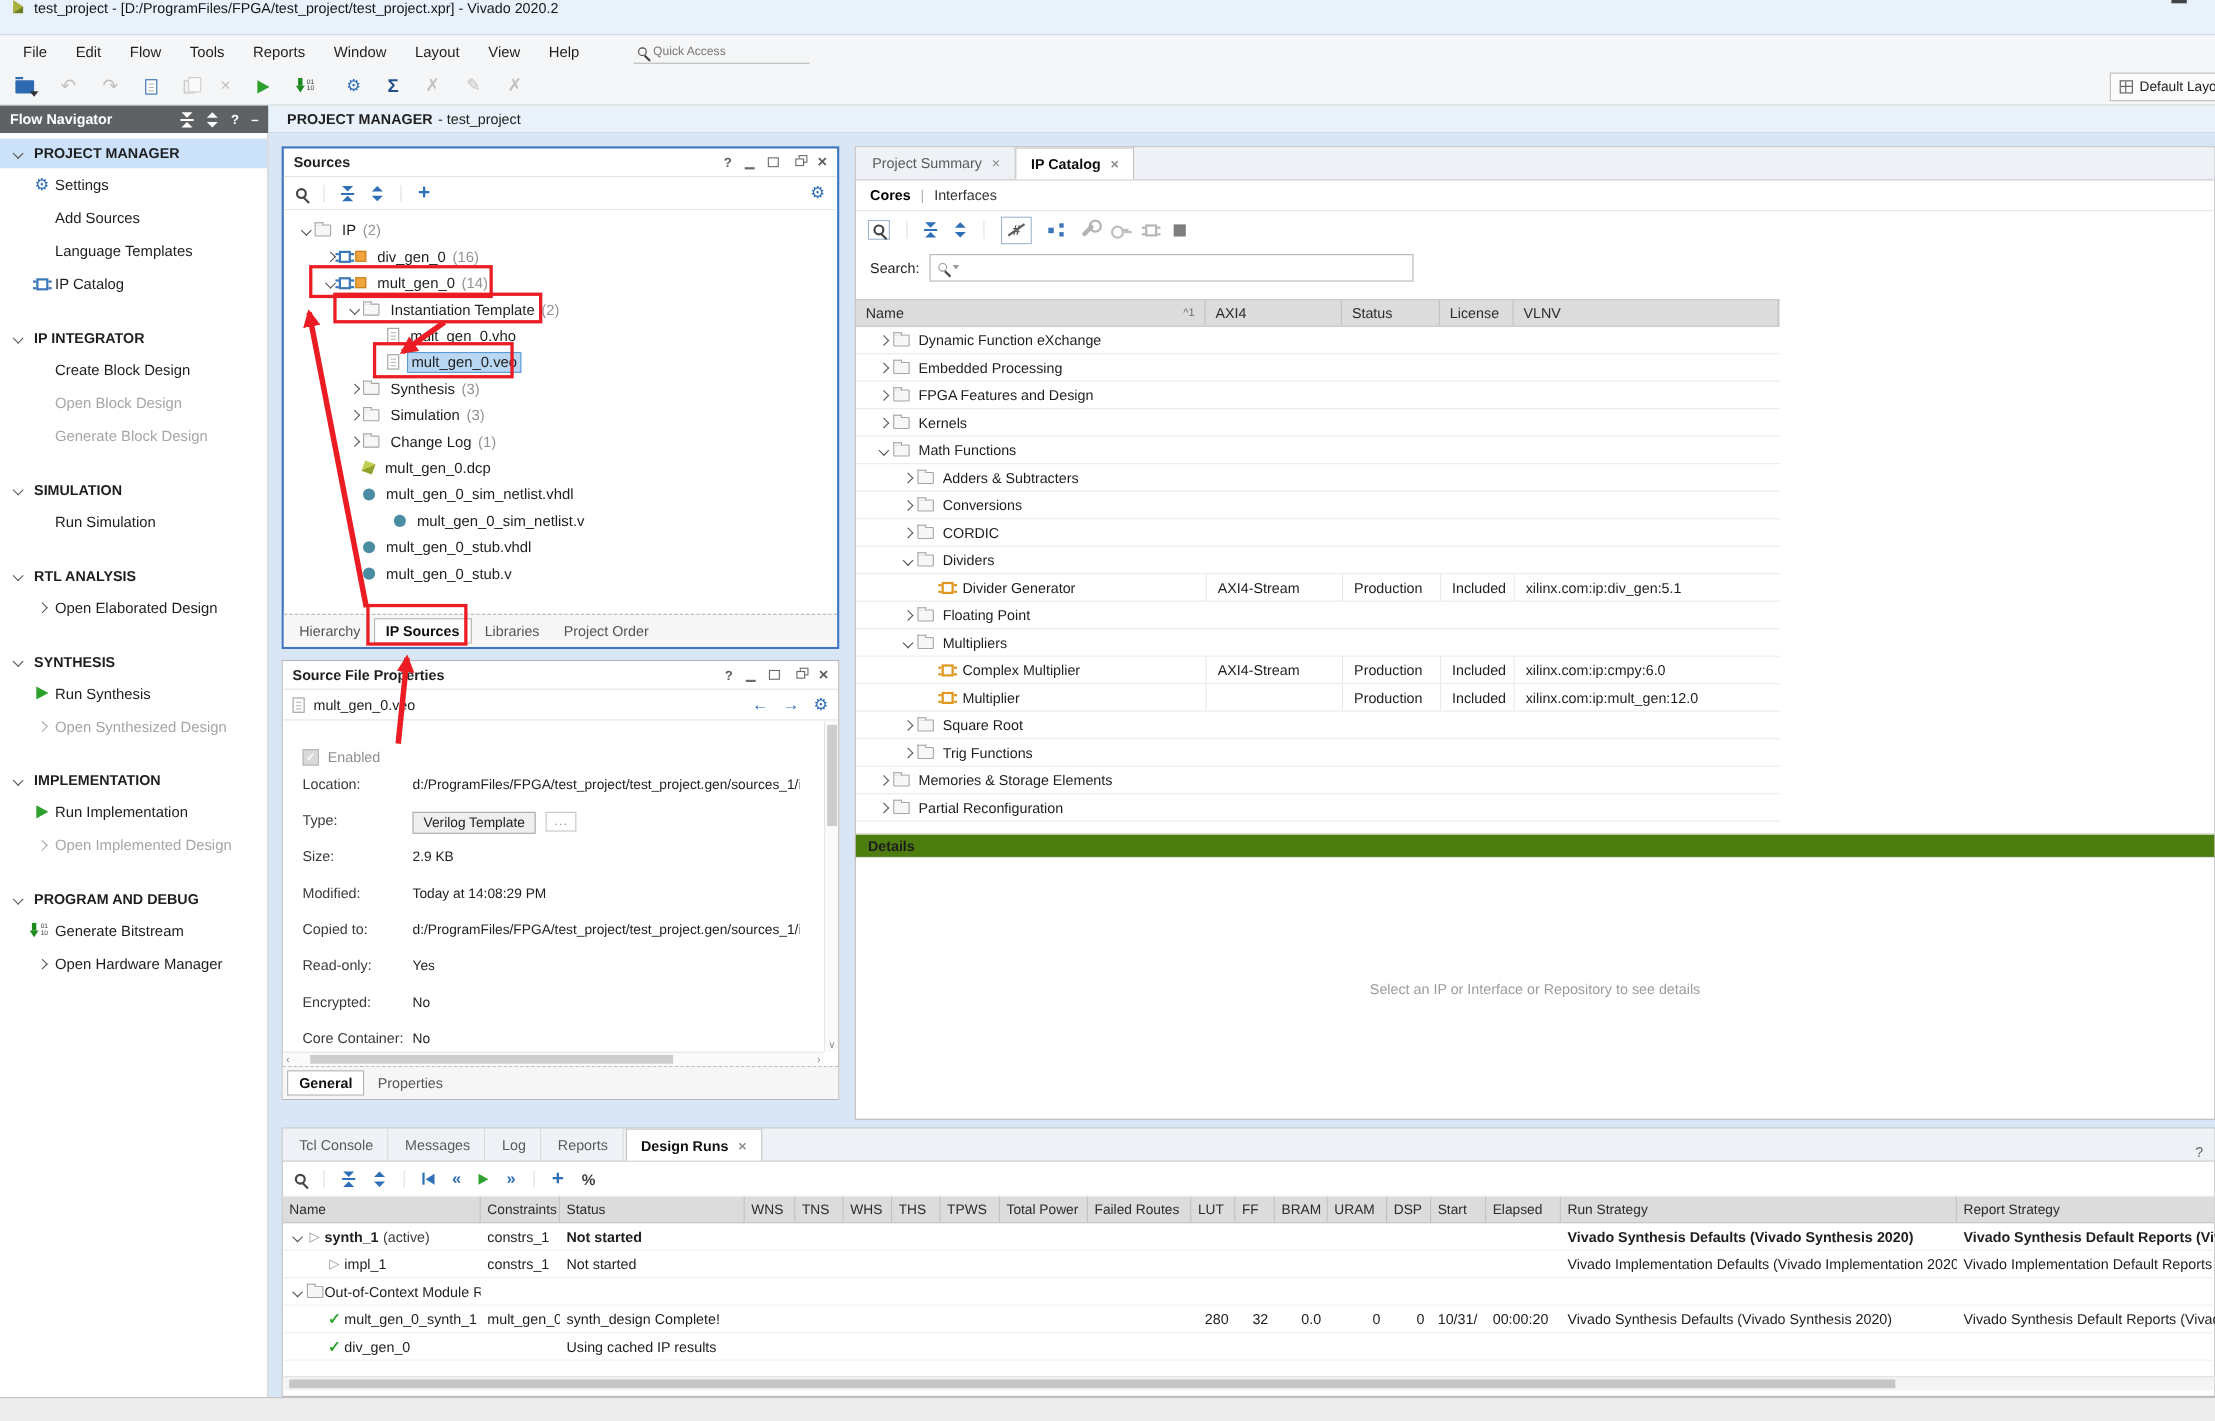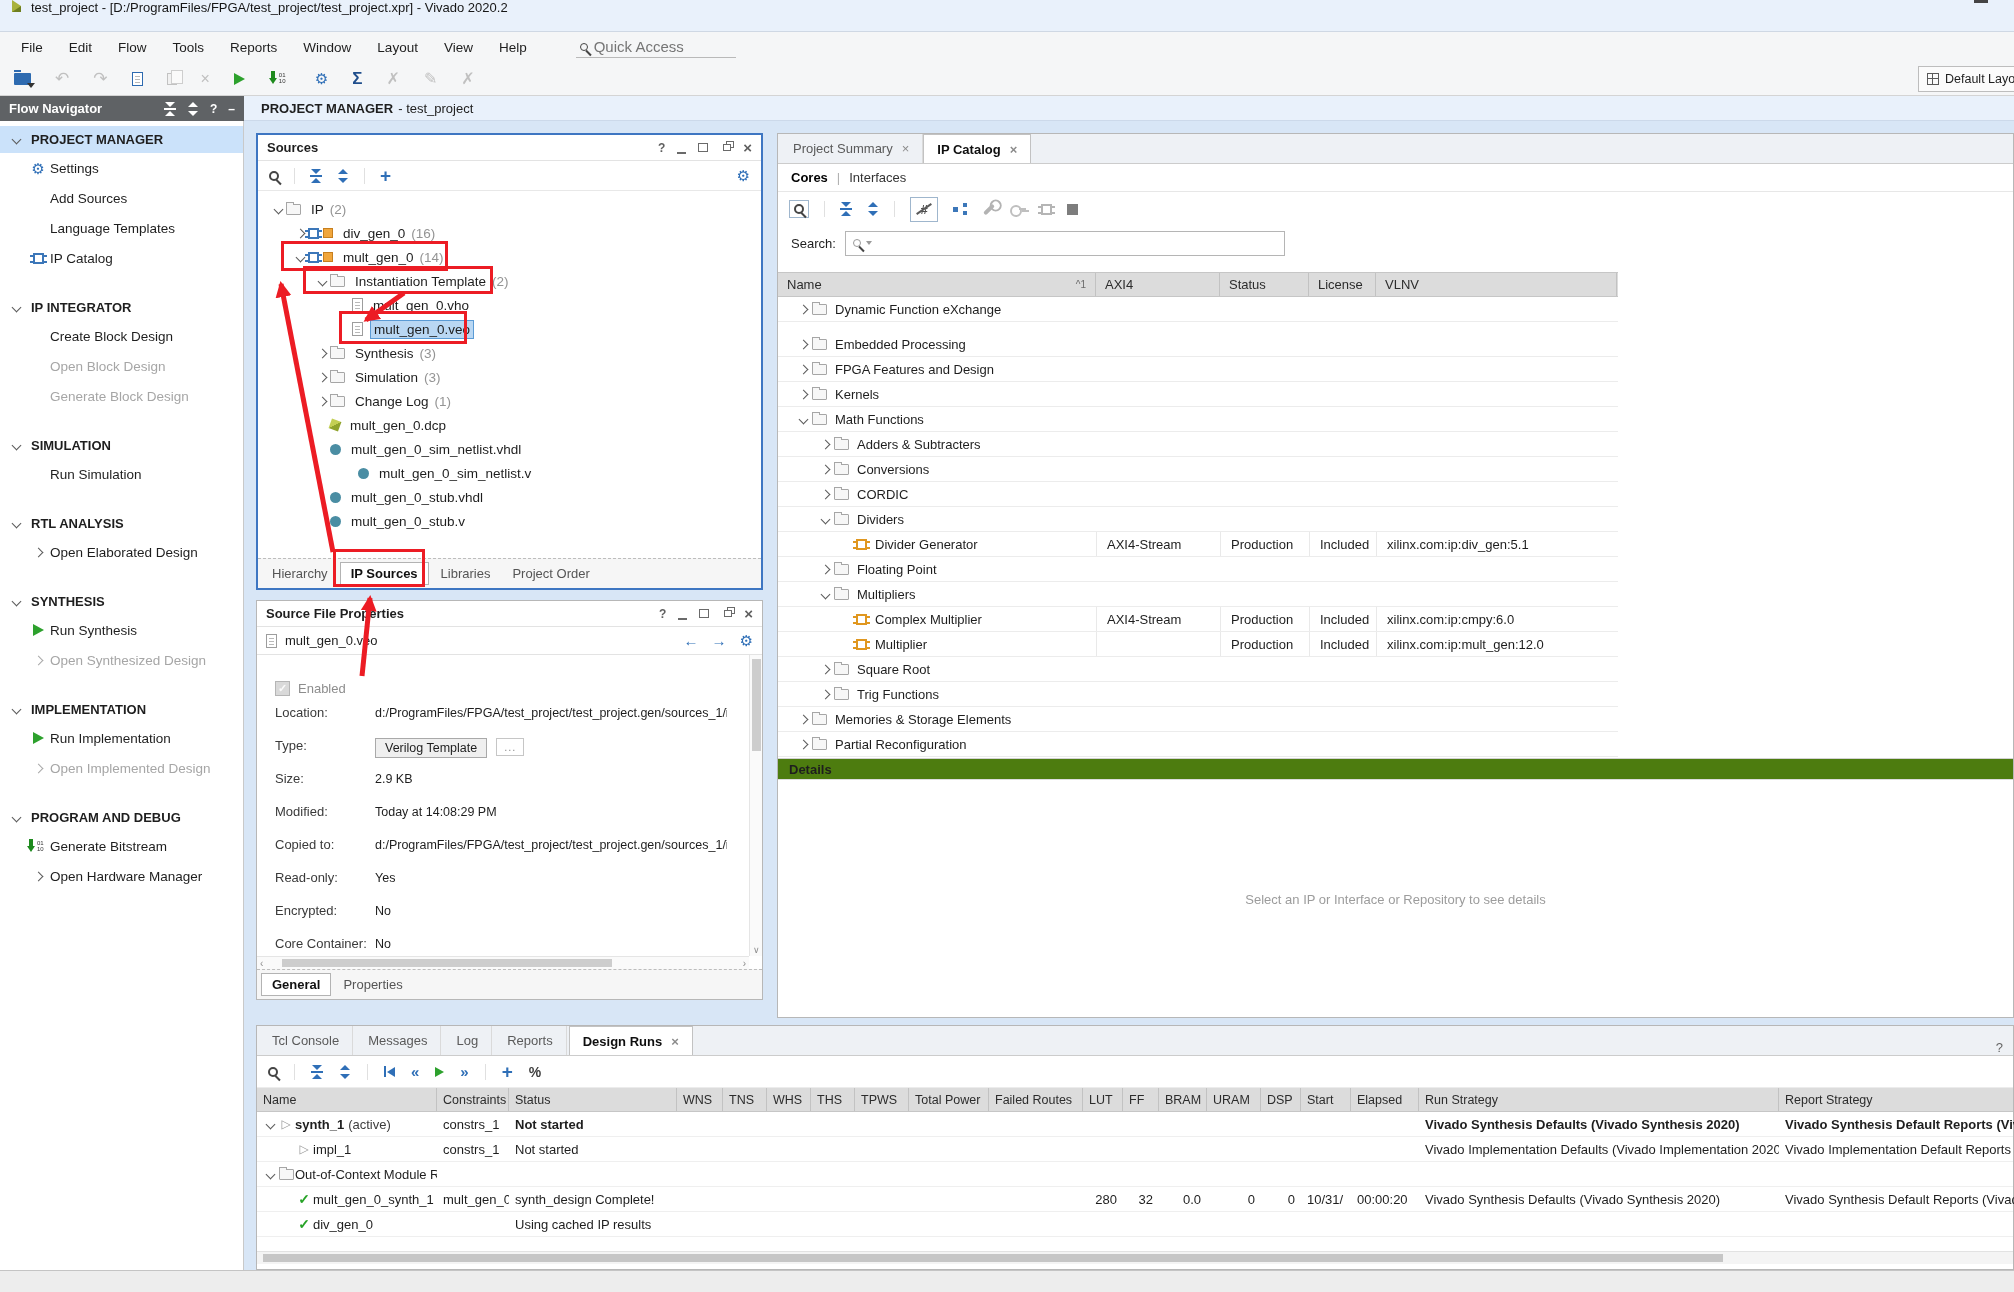--- a/index.html
+++ b/index.html
@@ -7,21 +7,21 @@
 body{font-family:"Liberation Sans",sans-serif;font-size:13px;color:#1e1e1e}
 .screen{position:relative;width:2014px;height:1292px;background:#d8e6f6;overflow:hidden}
 
 
 .titlebar{position:absolute;left:0;top:0;width:100%;height:32px;background:#e9f1fb;border-bottom:1px solid #cfd8e4;display:flex;padding:0 12px;gap:10px}
 .title-text{font-size:13px;color:#161616}
 .tb-min{margin-left:auto;width:14px;height:3px;background:#444;margin-right:14px}
 .menubar{position:absolute;left:0;top:32px;width:100%;height:30px;background:#f5f6f7;display:flex;align-items:center;padding-left:8px}
 .menu-item{padding:0 13px;height:100%;display:flex;align-items:center;font-size:13.5px}
 .quick{margin-left:36px;width:160px;height:21px;border-bottom:1px solid #b9b9b9;display:flex;align-items:center;gap:6px;padding:0 4px;color:#9a9a9a}
-.quick input{border:none;outline:none;background:transparent;width:112px;font:in 12.5px "Liberation Sans",sans-serif;font-size:15px;color:#c2410c}
+.quick input{border:none;outline:none;background:transparent;width:112px;font:in 12.5px "Liberation Sans",sans-serif;font-size:11px;color:#c2410c}
 .toolbar{position:absolute;left:0;top:62px;width:100%;height:34px;background:#f5f6f7;border-bottom:1px solid #d4d4d4;display:flex;align-items:center;padding-left:14px;gap:24px}
 .deflay{position:absolute;left:1918px;top:4px;height:26px;width:140px;border:1px solid #bdbdbd;background:#fbfbfb;display:flex;align-items:center;gap:6px;padding:0 8px;font-size:12.5px;white-space:nowrap;overflow:hidden}
 
 
 .flownav-header{position:absolute;left:0;top:96px;width:244px;height:25px;background:#5f6265;color:#fff;display:flex;align-items:center;padding:0 9px;font-weight:bold;font-size:13px}
 .fnh-icons{margin-left:auto;display:flex;gap:11px;align-items:center;font-size:11px}
 .pm-strip{position:absolute;left:244px;top:96px;right:0;height:25px;background:#e9f1fb;border-bottom:1px solid #ccd9ea;display:flex;align-items:center;padding:0 17px;font-size:13px}
 .pm-strip b{font-weight:bold}
 .pm-sub{margin-left:5px;color:#222}
 
@@ -676,21 +676,21 @@
           <div class="c-hcell" style="width: 241px;">VLNV</div>
         </div>
       <div id="catalog-rows">
           <div class="c-row" style="padding-left: 16px;">
             <span class="c-chev">
               <span class="chev closed"></span>
             </span>
             <span class="icn icn-folder"></span>
             <span class="c-name">Dynamic Function eXchange</span>
           </div>
-          <div class="c-row" style="padding-left: 16px; margin-top: 10px;">
+          <div class="c-row" style="padding-left: 16px;">
             <span class="c-chev">
               <span class="chev closed"></span>
             </span>
             <span class="icn icn-folder"></span>
             <span class="c-name">Embedded Processing</span>
           </div>
           <div class="c-row" style="padding-left: 16px;">
             <span class="c-chev">
               <span class="chev closed"></span>
             </span>

